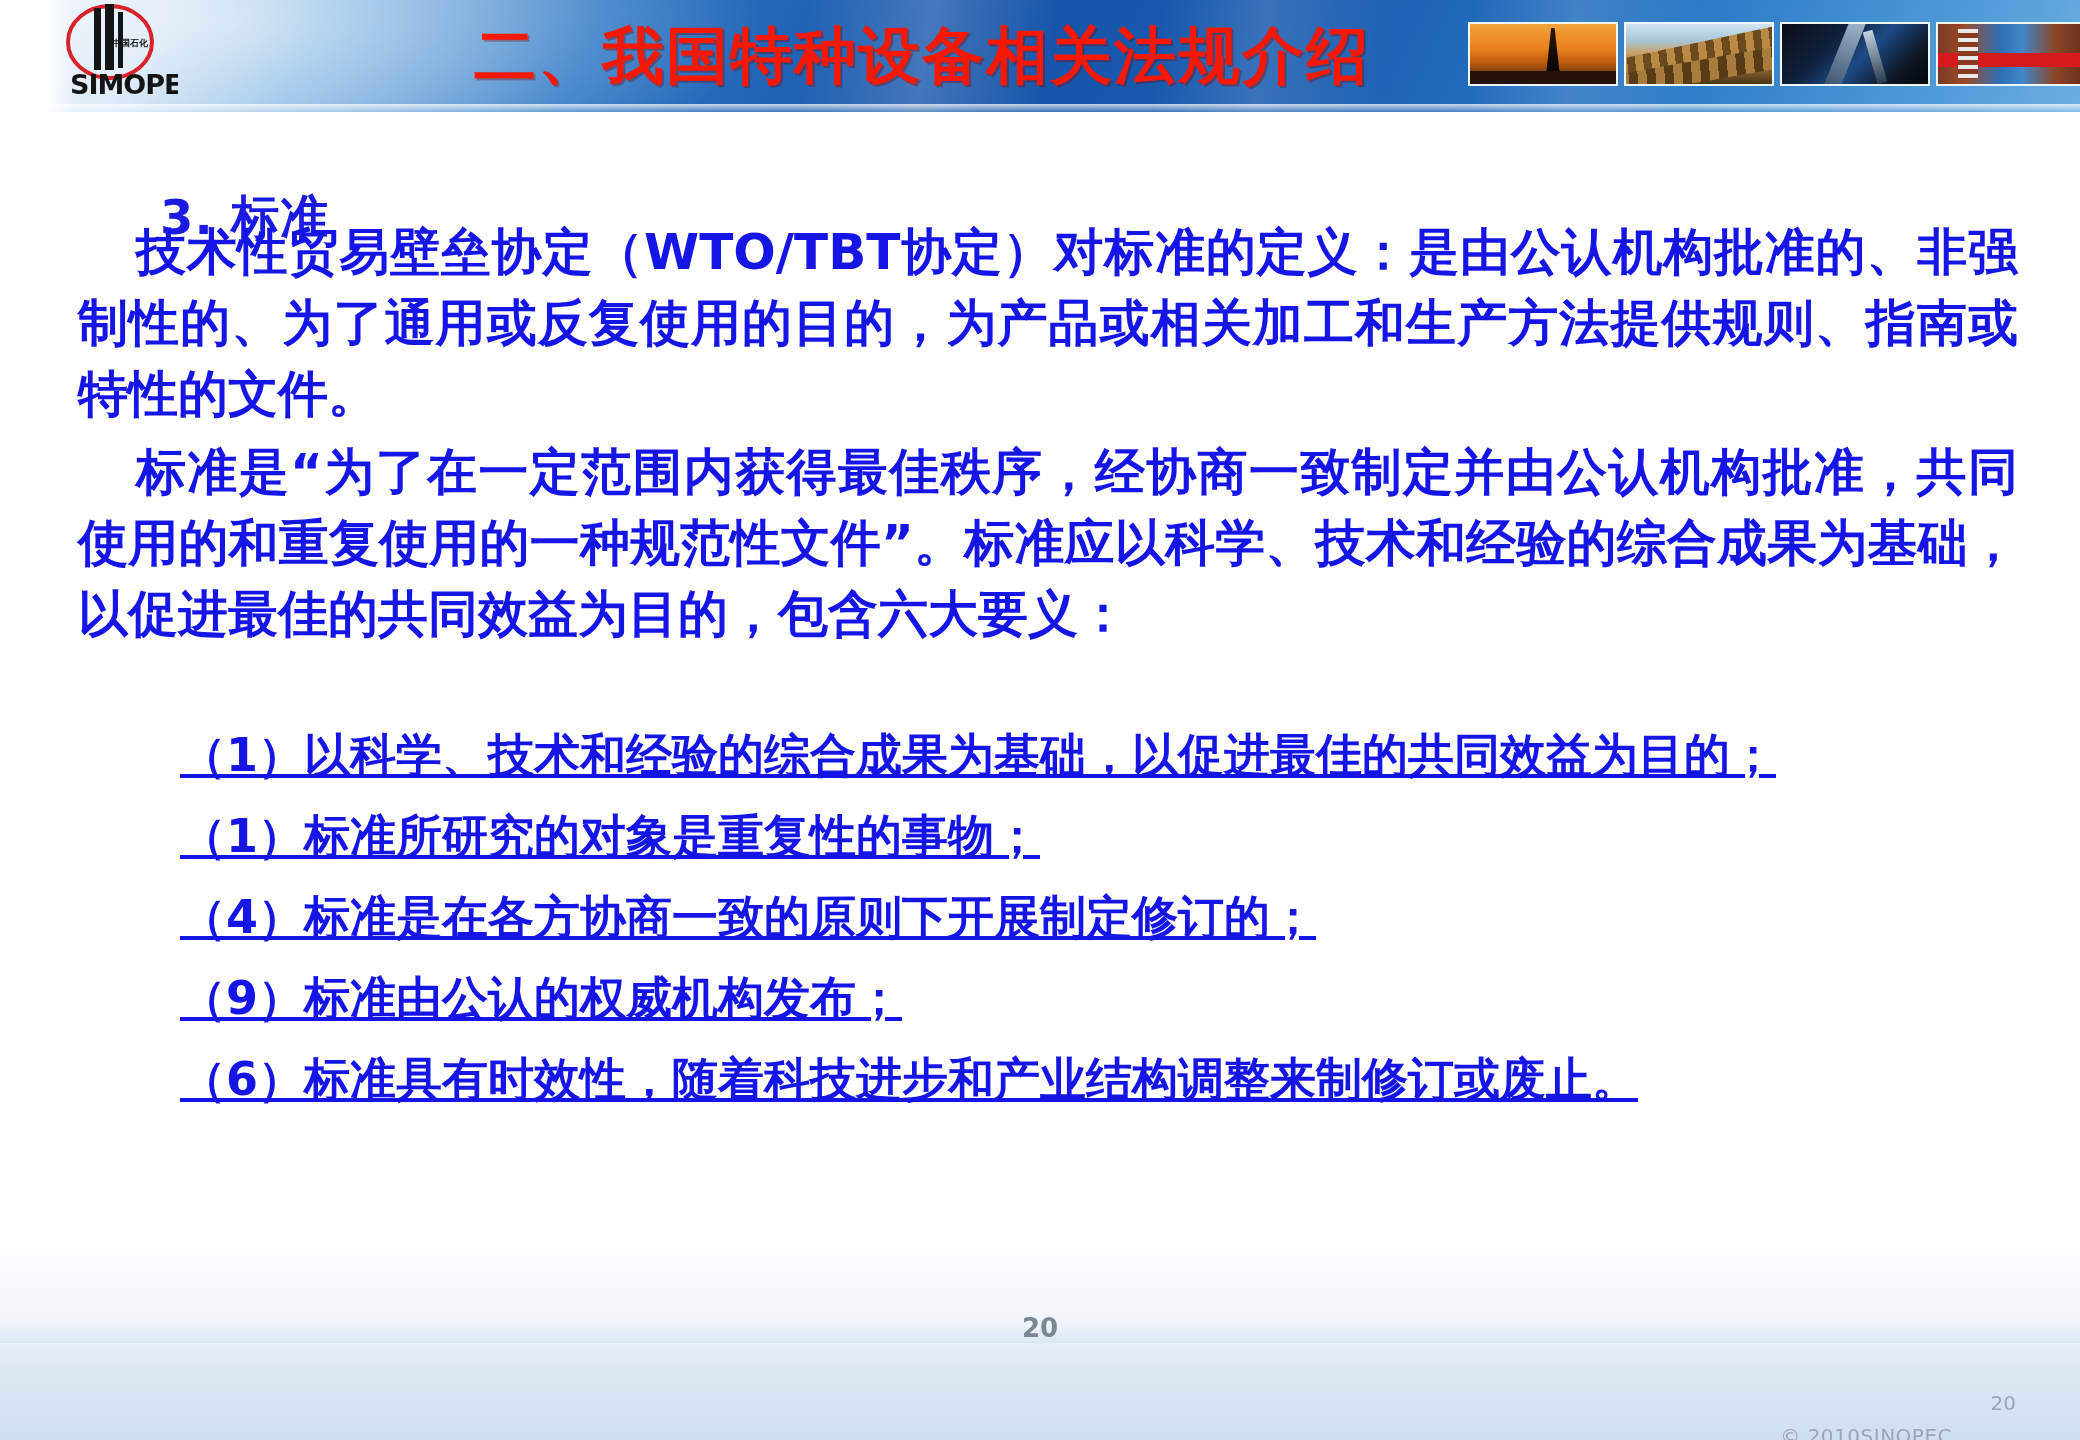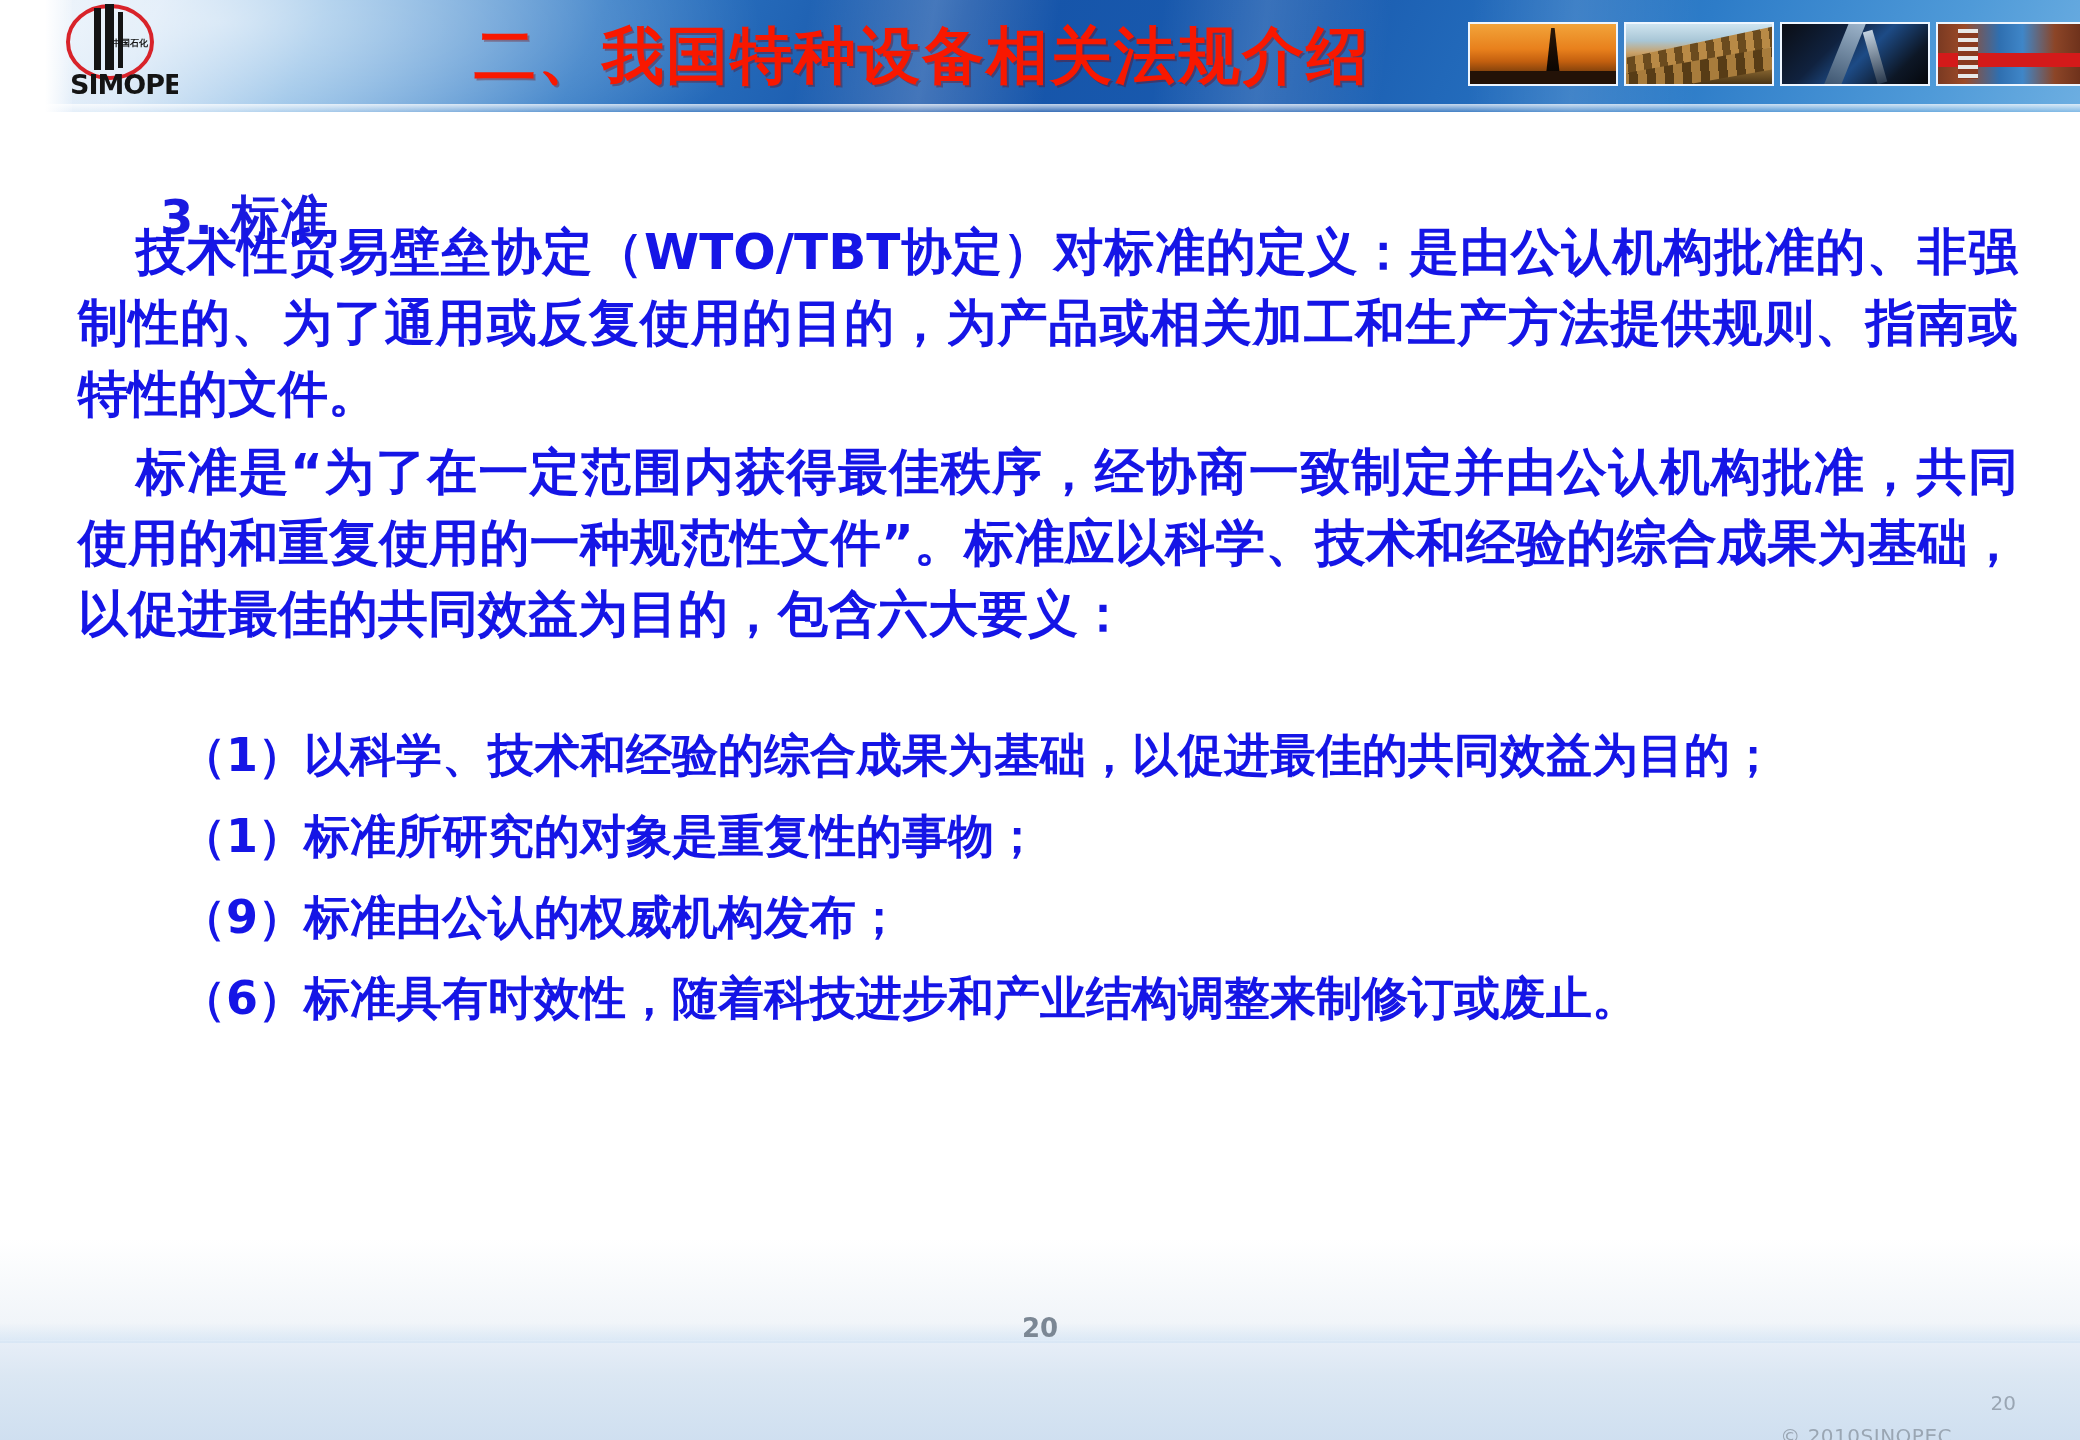--- a/index.html
+++ b/index.html
@@ -114,21 +114,21 @@
     font-size:50px;line-height:71px;color:#1515e6;
     text-align:justify;letter-spacing:0px;
   }
   .para-indent{text-indent:58px;}
   .para1{top:105px;}
   .para2{top:325px;}
   .list{
     position:absolute;left:180px;top:603px;width:1860px;
   }
   .list-item{
-    font-size:46px;line-height:81px;color:#1515e6;white-space:nowrap;
+    font-size:46px;line-height:81px;color:#1515e6;white-space:nowrap;text-decoration:underline;
   }
 
   
   .footer{
     position:absolute;left:0;top:1340px;width:2080px;height:100px;
     background:linear-gradient(to bottom,#e7eef7 0%,#dbe7f3 35%,#cfdff0 100%);
     border-top:1px solid #ffffff;
     padding-left:16px;
   }
   .footer::before{
@@ -185,20 +185,21 @@
 
     <div class="heading">3. 标准</div>
 
     <div class="para para-indent para1">技术性贸易壁垒协定（WTO/TBT协定）对标准的定义：是由公认机构批准的、非强制性的、为了通用或反复使用的目的，为产品或相关加工和生产方法提供规则、指南或特性的文件。</div>
 
     <div class="para para-indent para2">标准是“为了在一定范围内获得最佳秩序，经协商一致制定并由公认机构批准，共同使用的和重复使用的一种规范性文件”。标准应以科学、技术和经验的综合成果为基础，以促进最佳的共同效益为目的，包含六大要义：</div>
 
     <div class="list">
       <div class="list-item">（1）以科学、技术和经验的综合成果为基础，以促进最佳的共同效益为目的；</div>
       <div class="list-item">（1）标准所研究的对象是重复性的事物；</div>
+      <div class="list-item">（4）标准是在各方协商一致的原则下开展制定修订的；</div>
       <div class="list-item">（9）标准由公认的权威机构发布；</div>
       <div class="list-item">（6）标准具有时效性，随着科技进步和产业结构调整来制修订或废止。</div>
     </div>
 
   </div>
 
   <div class="footer">
     <div class="footer-page-center">20</div>
     <div class="footer-copy">© 2010SINOPEC</div>
     <div class="footer-page-right">20</div>

